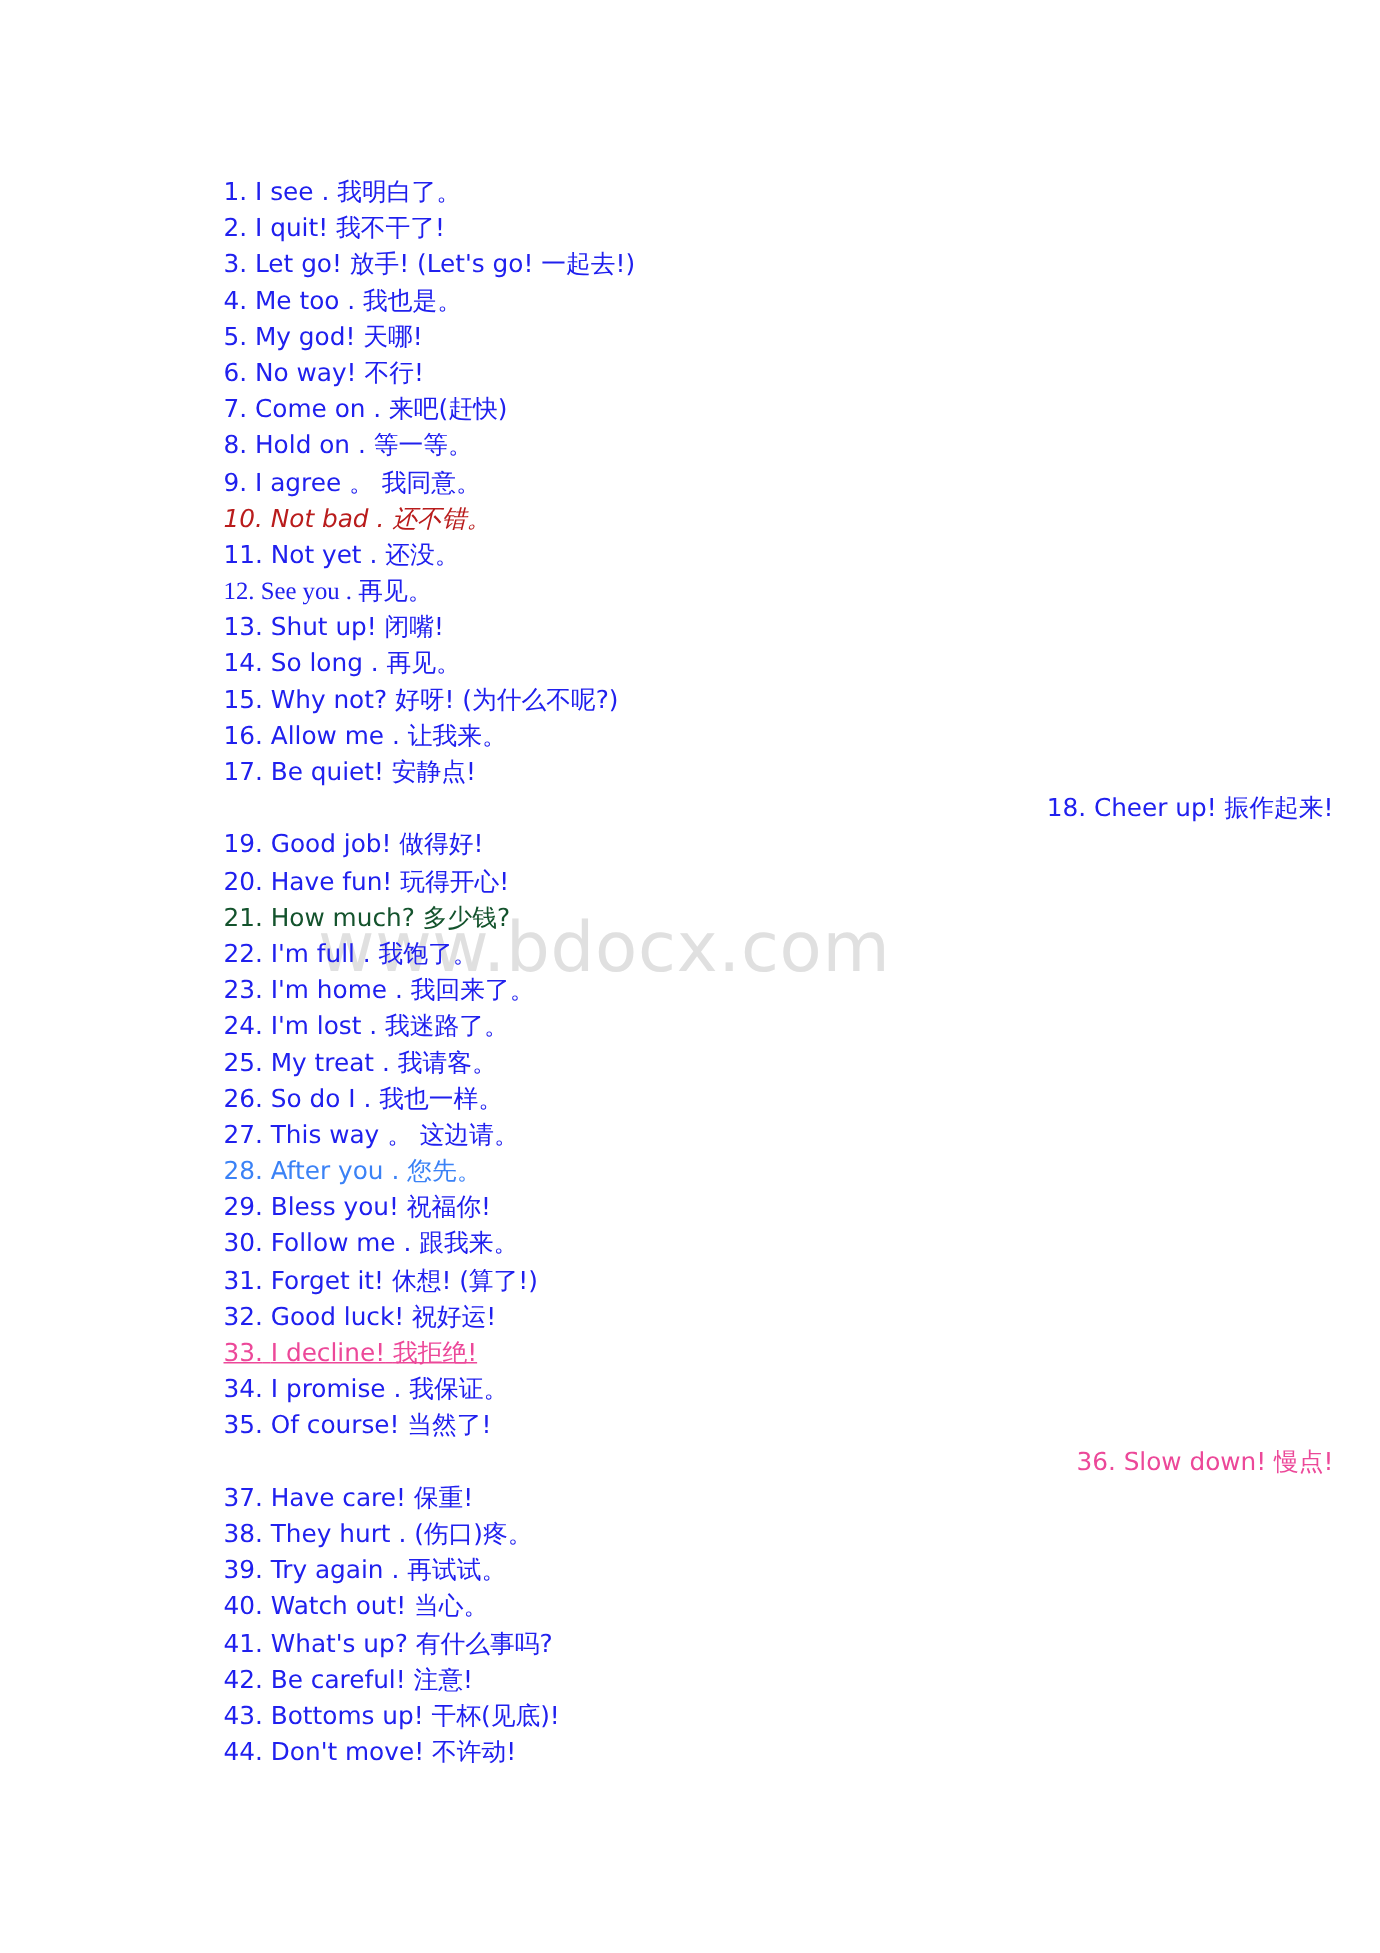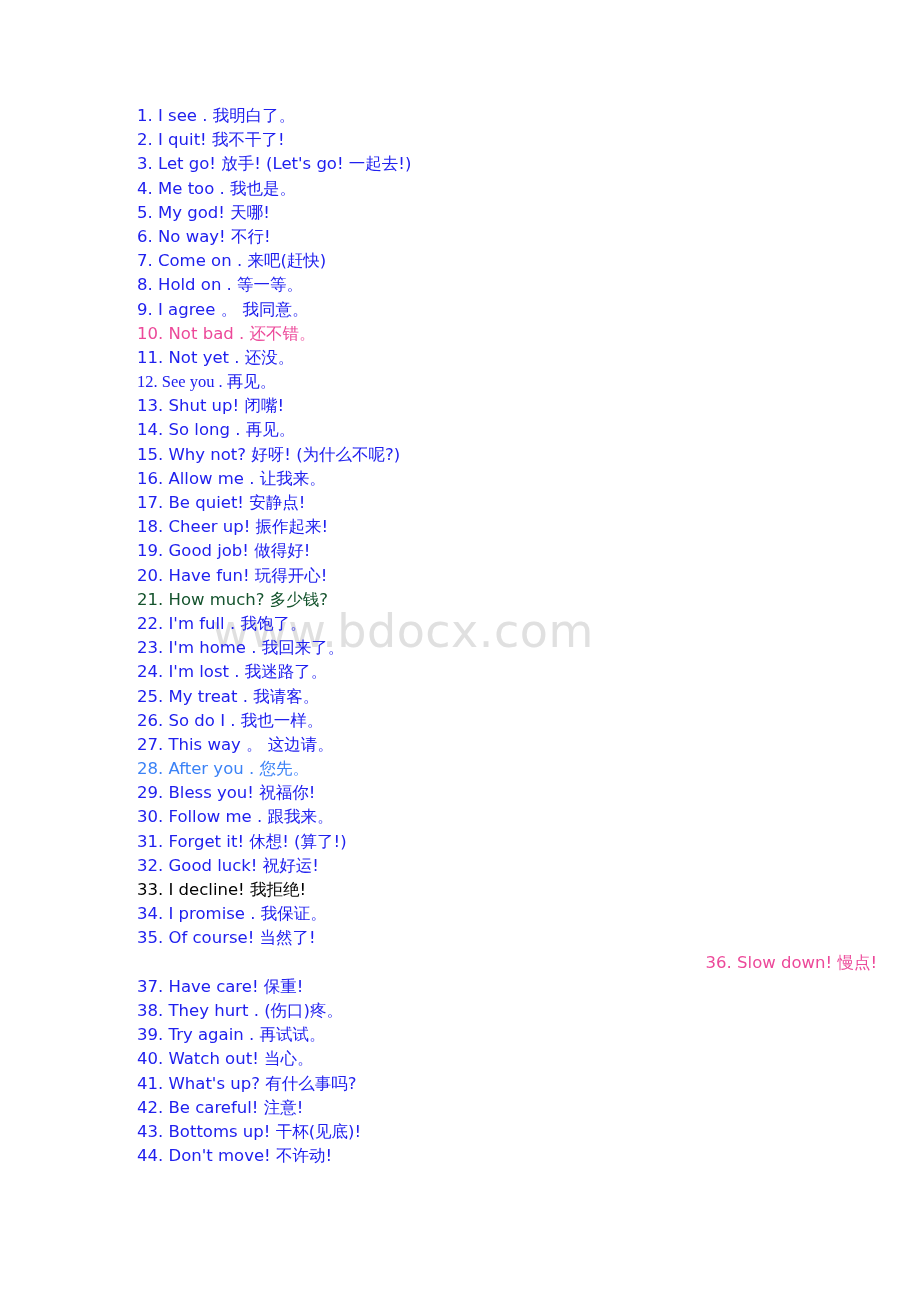--- a/index.html
+++ b/index.html
@@ -35,21 +35,21 @@
     user-select: none;
     z-index: 1;
   }
 
   #phrase-list {
     position: absolute;
     left: 137px;
     top: 104px;
     width: 740px;
     list-style: none;
-    margin: 0;
+    margin: 12px;
     padding: 0;
     z-index: 2;
   }
 
   .phrase-row {
     color: #2020ee;
     font-size: 16.5px;
     line-height: 24.2px;
     height: 24.2px;
     white-space: nowrap;
@@ -79,44 +79,44 @@
   <ul id="phrase-list">
       <li class="phrase-row" style="color: rgb(32, 32, 238);"><span class="phrase-num">1.</span> <span class="phrase-en">I see</span> <span class="phrase-sep">.</span> <span class="phrase-zh">我明白了。</span></li>
       <li class="phrase-row" style="color: rgb(32, 32, 238);"><span class="phrase-num">2.</span> <span class="phrase-en">I quit!</span> <span class="phrase-sep"></span> <span class="phrase-zh">我不干了!</span></li>
       <li class="phrase-row" style="color: rgb(32, 32, 238);"><span class="phrase-num">3.</span> <span class="phrase-en">Let go!</span> <span class="phrase-sep"></span> <span class="phrase-zh">放手!  (Let's go! 一起去!)</span></li>
       <li class="phrase-row" style="color: rgb(32, 32, 238);"><span class="phrase-num">4.</span> <span class="phrase-en">Me too</span> <span class="phrase-sep">.</span> <span class="phrase-zh">我也是。</span></li>
       <li class="phrase-row" style="color: rgb(32, 32, 238);"><span class="phrase-num">5.</span> <span class="phrase-en">My god!</span> <span class="phrase-sep"></span> <span class="phrase-zh">天哪!</span></li>
       <li class="phrase-row" style="color: rgb(32, 32, 238);"><span class="phrase-num">6.</span> <span class="phrase-en">No way!</span> <span class="phrase-sep"></span> <span class="phrase-zh">不行!</span></li>
       <li class="phrase-row" style="color: rgb(32, 32, 238);"><span class="phrase-num">7.</span> <span class="phrase-en">Come on</span> <span class="phrase-sep">.</span> <span class="phrase-zh">来吧(赶快)</span></li>
       <li class="phrase-row" style="color: rgb(32, 32, 238);"><span class="phrase-num">8.</span> <span class="phrase-en">Hold on</span> <span class="phrase-sep">.</span> <span class="phrase-zh">等一等。</span></li>
       <li class="phrase-row" style="color: rgb(32, 32, 238);"><span class="phrase-num">9.</span> <span class="phrase-en">I agree</span> <span class="phrase-sep">。</span> <span class="phrase-zh">我同意。</span></li>
-      <li class="phrase-row" style="color: #ec4899;"><span class="phrase-num">10.</span> <span class="phrase-en">Not bad</span> <span class="phrase-sep">.</span> <span class="phrase-zh">还不错。</span></li>
+      <li class="phrase-row" style="color: #b91c1c; font-style: italic;"><span class="phrase-num">10.</span> <span class="phrase-en">Not bad</span> <span class="phrase-sep">.</span> <span class="phrase-zh">还不错。</span></li>
       <li class="phrase-row" style="color: rgb(32, 32, 238);"><span class="phrase-num">11.</span> <span class="phrase-en">Not yet</span> <span class="phrase-sep">.</span> <span class="phrase-zh">还没。</span></li>
       <li class="phrase-row" style="color: rgb(32, 32, 238); font-family: Liberation Serif, serif;"><span class="phrase-num">12.</span> <span class="phrase-en">See you</span> <span class="phrase-sep">.</span> <span class="phrase-zh">再见。</span></li>
       <li class="phrase-row" style="color: rgb(32, 32, 238);"><span class="phrase-num">13.</span> <span class="phrase-en">Shut up!</span> <span class="phrase-sep"></span> <span class="phrase-zh">闭嘴!</span></li>
       <li class="phrase-row" style="color: rgb(32, 32, 238);"><span class="phrase-num">14.</span> <span class="phrase-en">So long</span> <span class="phrase-sep">.</span> <span class="phrase-zh">再见。</span></li>
       <li class="phrase-row" style="color: rgb(32, 32, 238);"><span class="phrase-num">15.</span> <span class="phrase-en">Why not?</span> <span class="phrase-sep"></span> <span class="phrase-zh">好呀! (为什么不呢?)</span></li>
       <li class="phrase-row" style="color: rgb(32, 32, 238);"><span class="phrase-num">16.</span> <span class="phrase-en">Allow me</span> <span class="phrase-sep">.</span> <span class="phrase-zh">让我来。</span></li>
       <li class="phrase-row" style="color: rgb(32, 32, 238);"><span class="phrase-num">17.</span> <span class="phrase-en">Be quiet!</span> <span class="phrase-sep"></span> <span class="phrase-zh">安静点!</span></li>
-      <li class="phrase-row" style="color: rgb(32, 32, 238);"><span class="phrase-num">18.</span> <span class="phrase-en">Cheer up!</span> <span class="phrase-sep"></span> <span class="phrase-zh">振作起来!</span></li>
+      <li class="phrase-row" style="color: rgb(32, 32, 238); text-align: right;"><span class="phrase-num">18.</span> <span class="phrase-en">Cheer up!</span> <span class="phrase-sep"></span> <span class="phrase-zh">振作起来!</span></li>
       <li class="phrase-row" style="color: rgb(32, 32, 238);"><span class="phrase-num">19.</span> <span class="phrase-en">Good job!</span> <span class="phrase-sep"></span> <span class="phrase-zh">做得好!</span></li>
       <li class="phrase-row" style="color: rgb(32, 32, 238);"><span class="phrase-num">20.</span> <span class="phrase-en">Have fun!</span> <span class="phrase-sep"></span> <span class="phrase-zh">玩得开心!</span></li>
       <li class="phrase-row" style="color: #14532d;"><span class="phrase-num">21.</span> <span class="phrase-en">How much?</span> <span class="phrase-sep"></span> <span class="phrase-zh">多少钱?</span></li>
       <li class="phrase-row" style="color: rgb(32, 32, 238);"><span class="phrase-num">22.</span> <span class="phrase-en">I'm full</span> <span class="phrase-sep">.</span> <span class="phrase-zh">我饱了。</span></li>
       <li class="phrase-row" style="color: rgb(32, 32, 238);"><span class="phrase-num">23.</span> <span class="phrase-en">I'm home</span> <span class="phrase-sep">.</span> <span class="phrase-zh">我回来了。</span></li>
       <li class="phrase-row" style="color: rgb(32, 32, 238);"><span class="phrase-num">24.</span> <span class="phrase-en">I'm lost</span> <span class="phrase-sep">.</span> <span class="phrase-zh">我迷路了。</span></li>
       <li class="phrase-row" style="color: rgb(32, 32, 238);"><span class="phrase-num">25.</span> <span class="phrase-en">My treat</span> <span class="phrase-sep">.</span> <span class="phrase-zh">我请客。</span></li>
       <li class="phrase-row" style="color: rgb(32, 32, 238);"><span class="phrase-num">26.</span> <span class="phrase-en">So do I</span> <span class="phrase-sep">.</span> <span class="phrase-zh">我也一样。</span></li>
       <li class="phrase-row" style="color: rgb(32, 32, 238);"><span class="phrase-num">27.</span> <span class="phrase-en">This way</span> <span class="phrase-sep">。</span> <span class="phrase-zh">这边请。</span></li>
       <li class="phrase-row" style="color: #3b82f6;"><span class="phrase-num">28.</span> <span class="phrase-en">After you</span> <span class="phrase-sep">.</span> <span class="phrase-zh">您先。</span></li>
       <li class="phrase-row" style="color: rgb(32, 32, 238);"><span class="phrase-num">29.</span> <span class="phrase-en">Bless you!</span> <span class="phrase-sep"></span> <span class="phrase-zh">祝福你!</span></li>
       <li class="phrase-row" style="color: rgb(32, 32, 238);"><span class="phrase-num">30.</span> <span class="phrase-en">Follow me</span> <span class="phrase-sep">.</span> <span class="phrase-zh">跟我来。</span></li>
       <li class="phrase-row" style="color: rgb(32, 32, 238);"><span class="phrase-num">31.</span> <span class="phrase-en">Forget it!</span> <span class="phrase-sep"></span> <span class="phrase-zh">休想! (算了!)</span></li>
       <li class="phrase-row" style="color: rgb(32, 32, 238);"><span class="phrase-num">32.</span> <span class="phrase-en">Good luck!</span> <span class="phrase-sep"></span> <span class="phrase-zh">祝好运!</span></li>
-      <li class="phrase-row" style="color: #000000;"><span class="phrase-num">33.</span> <span class="phrase-en">I decline!</span> <span class="phrase-sep"></span> <span class="phrase-zh">我拒绝!</span></li>
+      <li class="phrase-row" style="color: #ec4899; text-decoration: underline;"><span class="phrase-num">33.</span> <span class="phrase-en">I decline!</span> <span class="phrase-sep"></span> <span class="phrase-zh">我拒绝!</span></li>
       <li class="phrase-row" style="color: rgb(32, 32, 238);"><span class="phrase-num">34.</span> <span class="phrase-en">I promise</span> <span class="phrase-sep">.</span> <span class="phrase-zh">我保证。</span></li>
       <li class="phrase-row" style="color: rgb(32, 32, 238);"><span class="phrase-num">35.</span> <span class="phrase-en">Of course!</span> <span class="phrase-sep"></span> <span class="phrase-zh">当然了!</span></li>
       <li class="phrase-row" style="color: #ec4899; text-align: right;"><span class="phrase-num">36.</span> <span class="phrase-en">Slow down!</span> <span class="phrase-sep"></span> <span class="phrase-zh">慢点!</span></li>
       <li class="phrase-row" style="color: rgb(32, 32, 238);"><span class="phrase-num">37.</span> <span class="phrase-en">Have care!</span> <span class="phrase-sep"></span> <span class="phrase-zh">保重!</span></li>
       <li class="phrase-row" style="color: rgb(32, 32, 238);"><span class="phrase-num">38.</span> <span class="phrase-en">They hurt</span> <span class="phrase-sep">.</span> <span class="phrase-zh">(伤口)疼。</span></li>
       <li class="phrase-row" style="color: rgb(32, 32, 238);"><span class="phrase-num">39.</span> <span class="phrase-en">Try again</span> <span class="phrase-sep">.</span> <span class="phrase-zh">再试试。</span></li>
       <li class="phrase-row" style="color: rgb(32, 32, 238);"><span class="phrase-num">40.</span> <span class="phrase-en">Watch out!</span> <span class="phrase-sep"></span> <span class="phrase-zh">当心。</span></li>
       <li class="phrase-row" style="color: rgb(32, 32, 238);"><span class="phrase-num">41.</span> <span class="phrase-en">What's up?</span> <span class="phrase-sep"></span> <span class="phrase-zh">有什么事吗?</span></li>
       <li class="phrase-row" style="color: rgb(32, 32, 238);"><span class="phrase-num">42.</span> <span class="phrase-en">Be careful!</span> <span class="phrase-sep"></span> <span class="phrase-zh">注意!</span></li>
       <li class="phrase-row" style="color: rgb(32, 32, 238);"><span class="phrase-num">43.</span> <span class="phrase-en">Bottoms up!</span> <span class="phrase-sep"></span> <span class="phrase-zh">干杯(见底)!</span></li>

